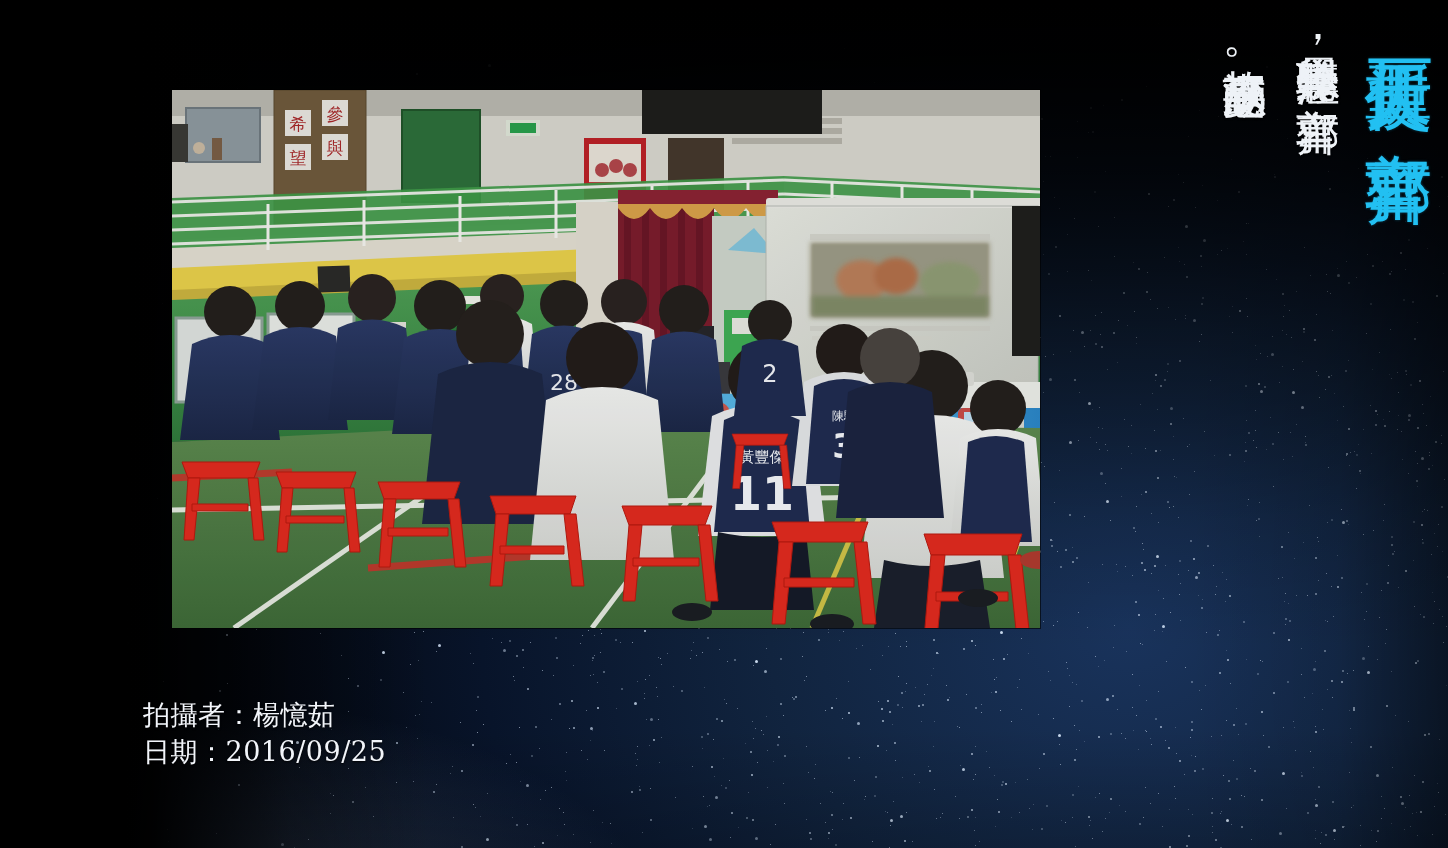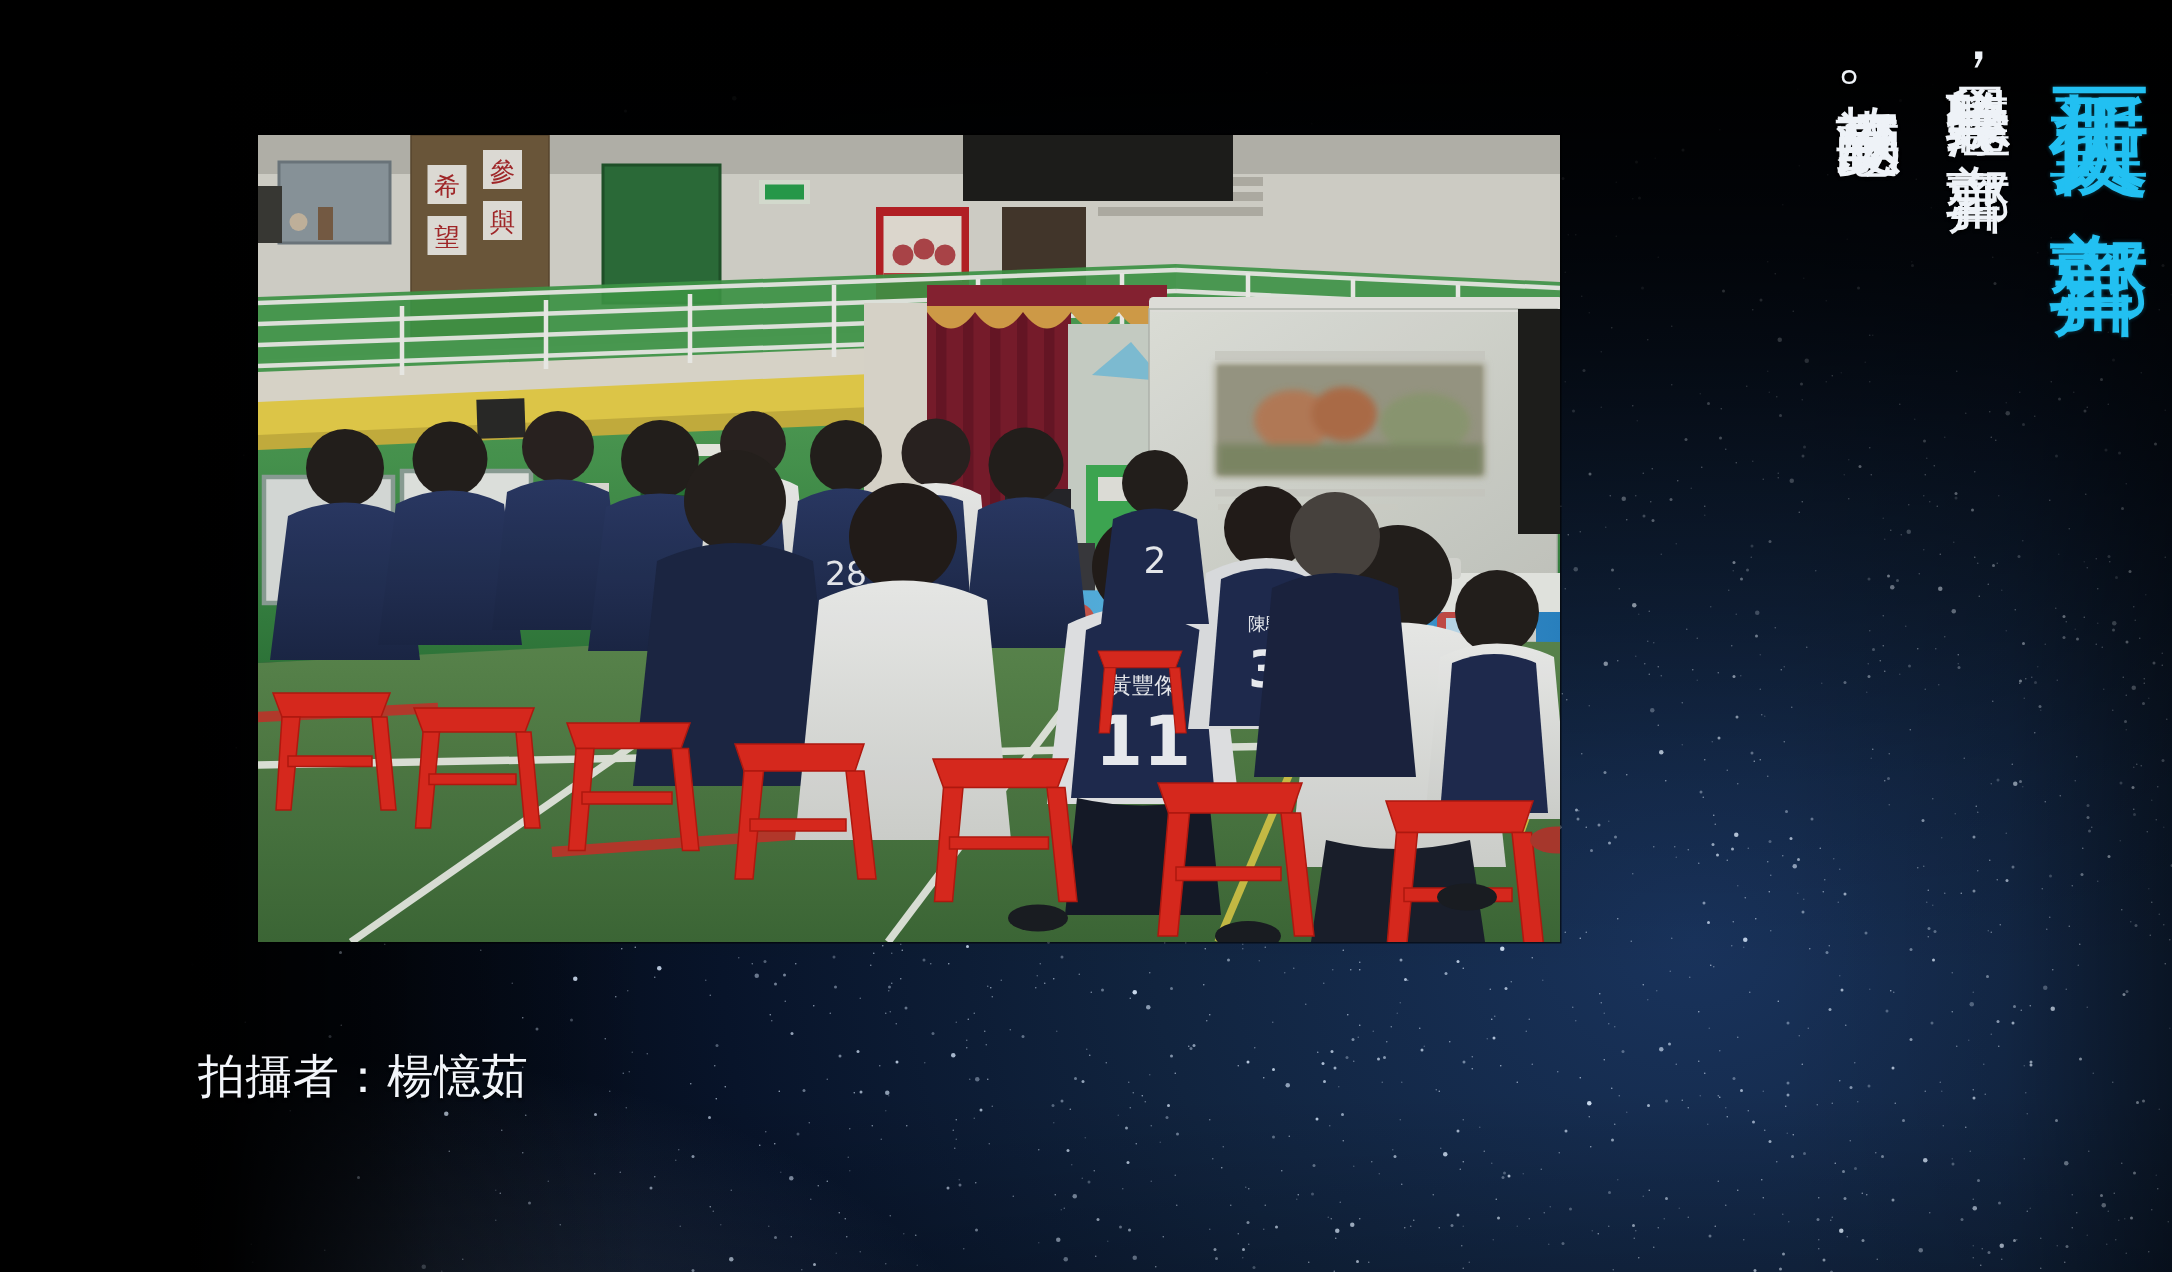--- a/index.html
+++ b/index.html
@@ -35,22 +35,22 @@
   .stars,.stars2,.stars3{position:absolute;inset:0;pointer-events:none;}
   
   #photo-frame{
     position:absolute;left:172px;top:90px;width:868px;height:538px;
     background:#2d3a2f;overflow:hidden;
     box-shadow:0 0 0 1px rgba(0,0,0,.6);
   }
   #photo-frame svg{display:block;width:868px;height:538px;}
   
   #caption{
-    position:absolute;left:132px;top:697px;
-    color:#f2f5fa;font-size:31px;line-height:1.36;letter-spacing:.5px;
+    position:absolute;left:143px;top:697px;
+    color:#f2f5fa;font-size:27px;line-height:1.36;letter-spacing:.5px;
     font-family:"DejaVu Serif","Liberation Serif",serif;
     text-shadow:0 1px 2px rgba(0,0,0,.85);
     white-space:nowrap;
   }
   #caption div{margin:0;}
   
   #vertical-text{
     position:absolute;right:6px;top:0;height:848px;
     display:flex;flex-direction:row-reverse;align-items:flex-start;
     gap:0px;
@@ -463,20 +463,21 @@
         <ellipse cx="806" cy="508" rx="20" ry="9"></ellipse>
       </g>
       <ellipse cx="866" cy="470" rx="18" ry="9" fill="#b03a2e"></ellipse>
 
       <rect x="0" y="0" width="868" height="538" fill="#0a0f14" opacity=".06"></rect>
     </svg>
   </div>
 
   <div id="caption">
     <div>拍攝者：楊憶茹</div>
+    <div>日期：2016/09/25</div>
   </div>
 
   <div id="vertical-text">
     <div class="vcol title">折翼天使—郭韋齊</div>
     <div class="vcol body c2">學員專注聆聽，郭韋齊</div>
     <div class="vcol body c3">故事深受感動。</div>
   </div>
 
 </div>
 

